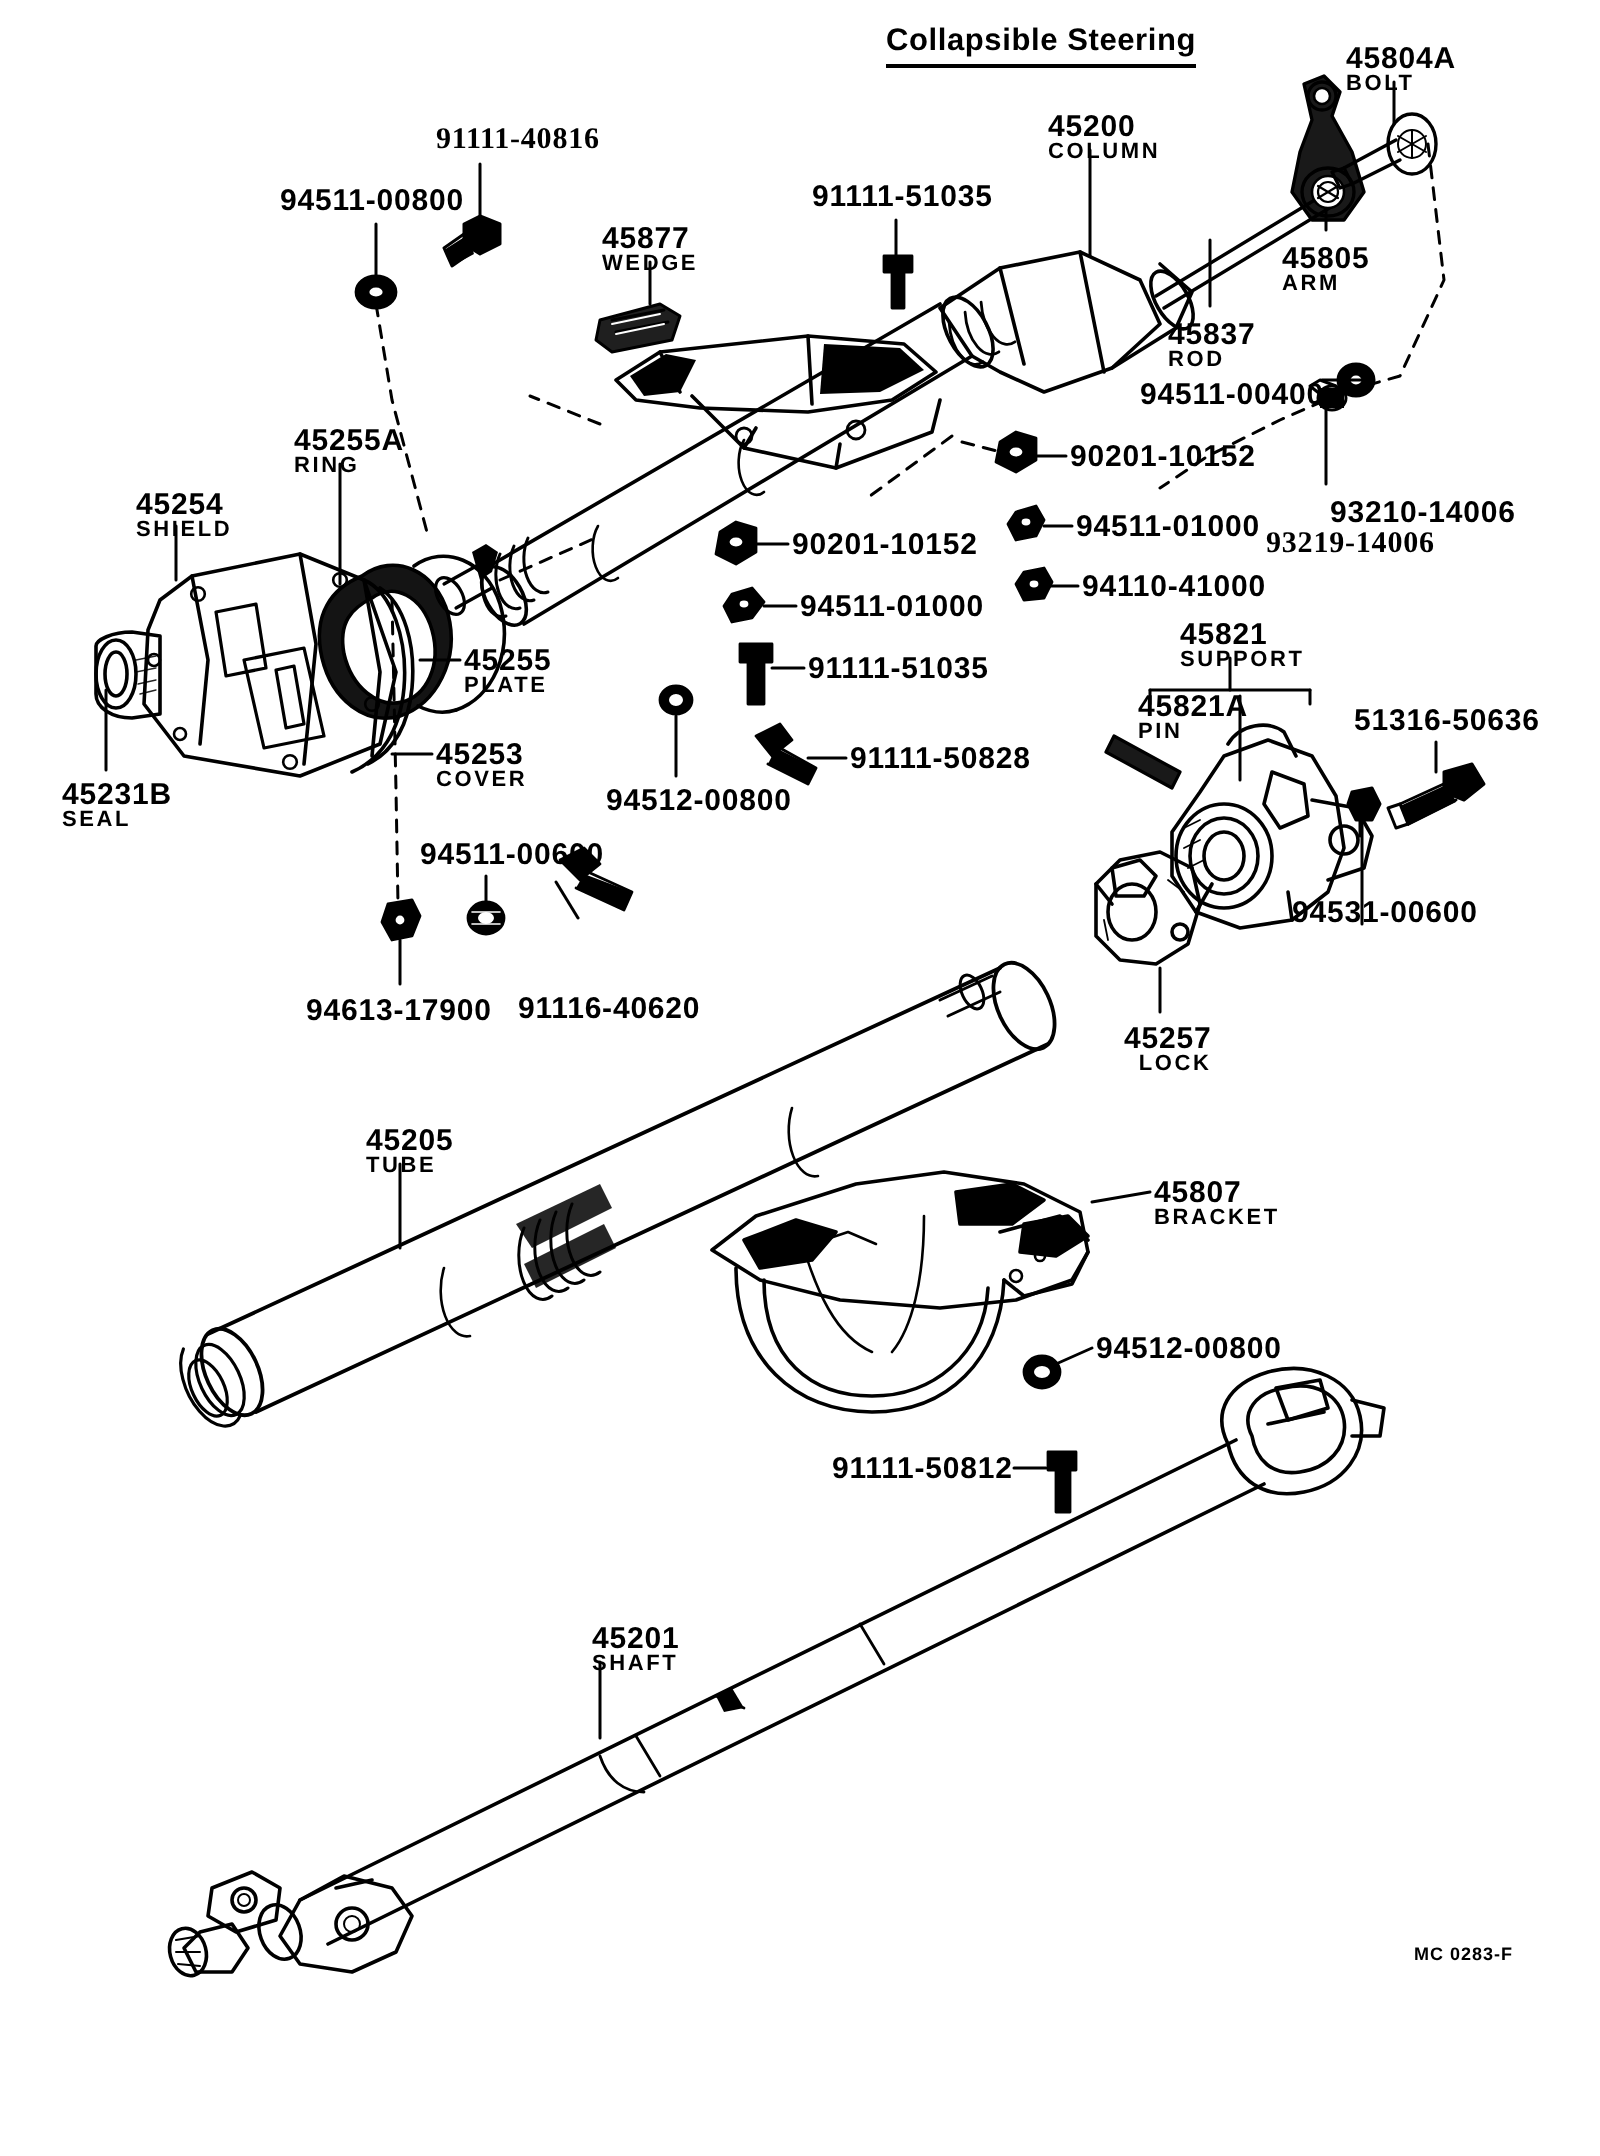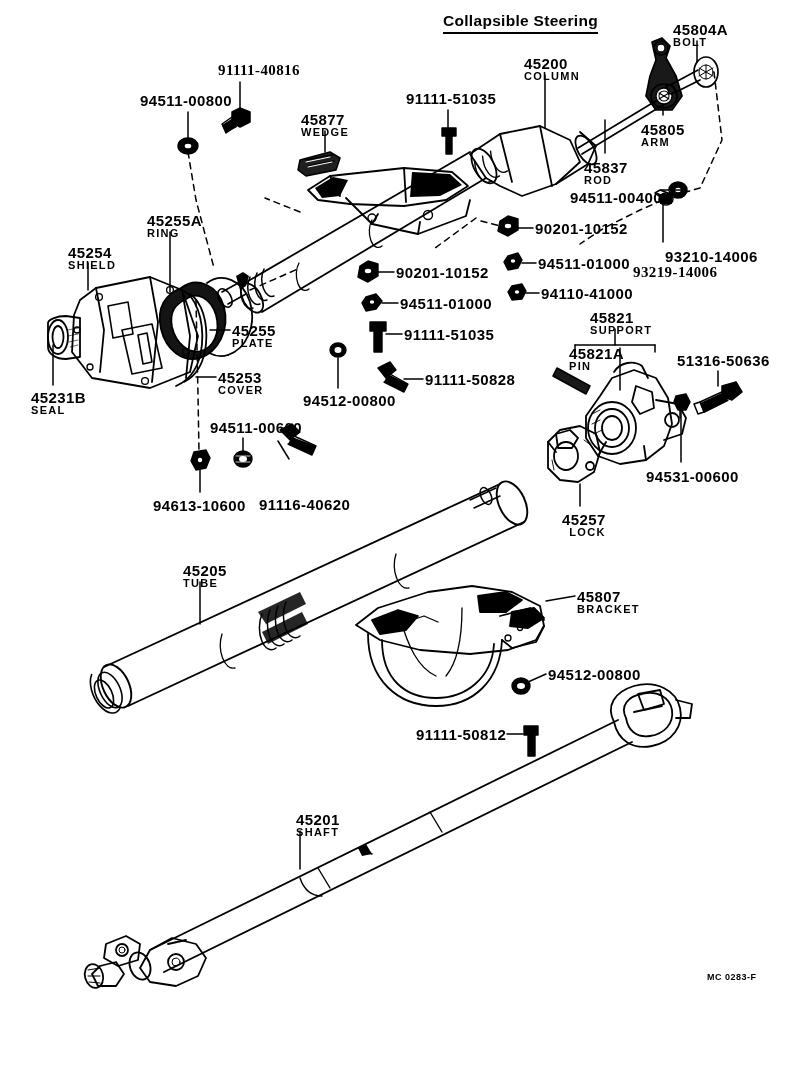--- a/index.html
+++ b/index.html
@@ -537,25 +537,25 @@
       <div class="lbl" style="left: 404px; top: 327px;"><div class="num">91111-51035</div></div>
       <div class="lbl" style="left: 425px; top: 372px;"><div class="num">91111-50828</div></div>
       <div class="lbl" style="left: 303px; top: 393px;"><div class="num">94512-00800</div></div>
       <div class="lbl" style="left: 147px; top: 213px;"><div class="num">45255A</div><div class="sub">RING</div></div>
       <div class="lbl" style="left: 68px; top: 245px;"><div class="num">45254</div><div class="sub">SHIELD</div></div>
       <div class="lbl" style="left: 232px; top: 323px;"><div class="num">45255</div><div class="sub">PLATE</div></div>
       <div class="lbl" style="left: 218px; top: 370px;"><div class="num">45253</div><div class="sub">COVER</div></div>
       <div class="lbl" style="left: 31px; top: 390px;"><div class="num">45231B</div><div class="sub">SEAL</div></div>
       <div class="lbl" style="left: 210px; top: 420px;"><div class="num">94511-00600</div></div>
       <div class="lbl" style="left: 259px; top: 465px; margin-top: 32px;"><div class="num">91116-40620</div></div>
-      <div class="lbl" style="left: 153px; top: 498px;"><div class="num">94613-10600</div></div>
+      <div class="lbl" style="left: 153px; top: 498px;"><div class="num">94613-17900</div></div>
       <div class="lbl" style="left: 590px; top: 310px;"><div class="num">45821</div><div class="sub">SUPPORT</div></div>
       <div class="lbl" style="left: 569px; top: 346px;"><div class="num">45821A</div><div class="sub">PIN</div></div>
       <div class="lbl" style="left: 677px; top: 353px;"><div class="num">51316-50636</div></div>
-      <div class="lbl" style="left: 646px; top: 469px;"><div class="num">94531-00600</div></div>
+      <div class="lbl" style="left: 646px; top: 449px;"><div class="num">94531-00600</div></div>
       <div class="lbl" style="left: 562px; top: 512px; text-align: right;"><div class="num">45257</div><div class="sub">LOCK</div></div>
       <div class="lbl" style="left: 183px; top: 563px;"><div class="num">45205</div><div class="sub">TUBE</div></div>
       <div class="lbl" style="left: 577px; top: 589px;"><div class="num">45807</div><div class="sub">BRACKET</div></div>
       <div class="lbl" style="left: 548px; top: 667px;"><div class="num">94512-00800</div></div>
       <div class="lbl" style="left: 416px; top: 727px;"><div class="num">91111-50812</div></div>
       <div class="lbl" style="left: 284px; top: 812px; margin-left: 12px;"><div class="num">45201</div><div class="sub">SHAFT</div></div>
     </div>
 
   <div class="foot" style="left:707px;top:972px;">MC 0283-F</div>
 

